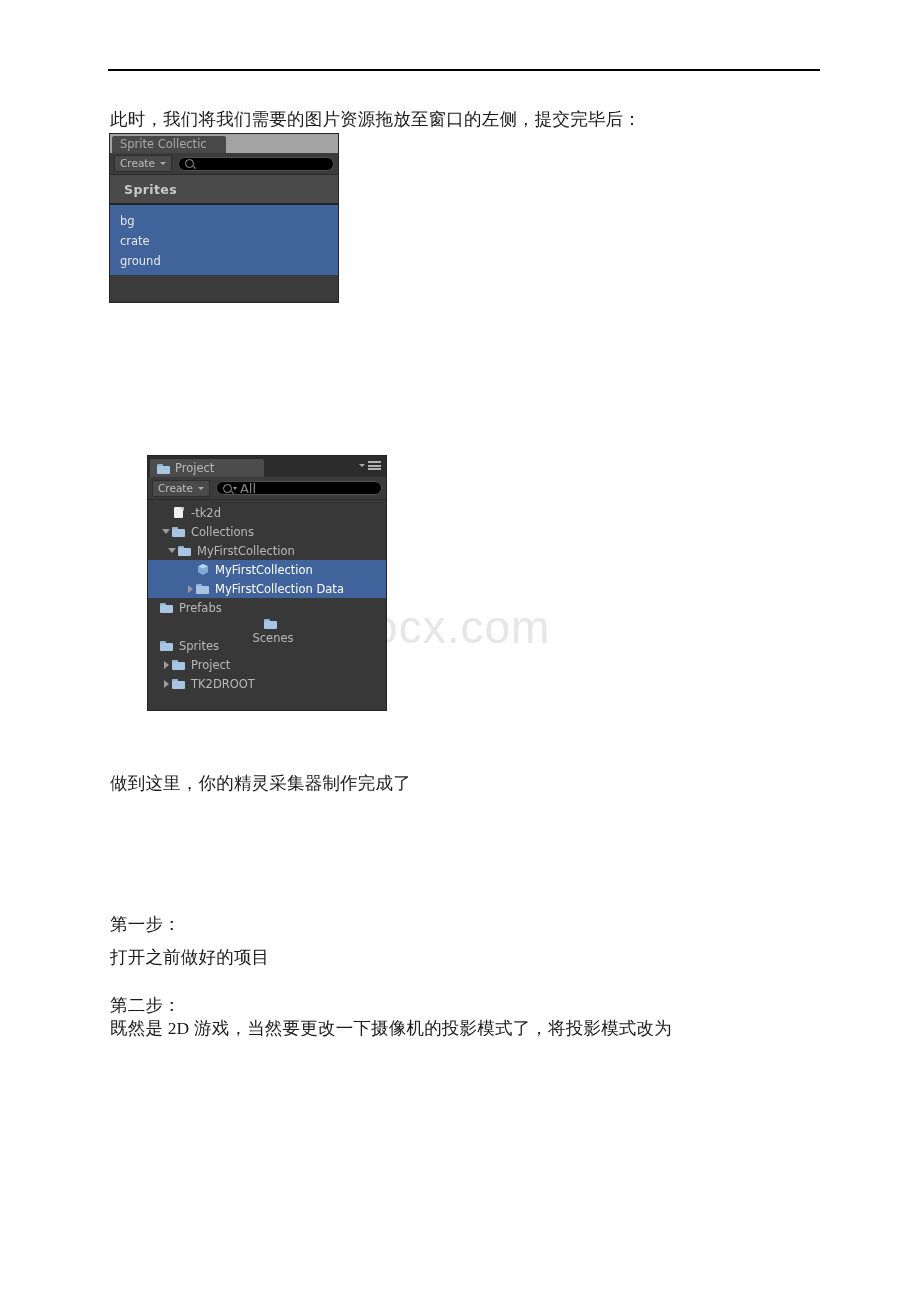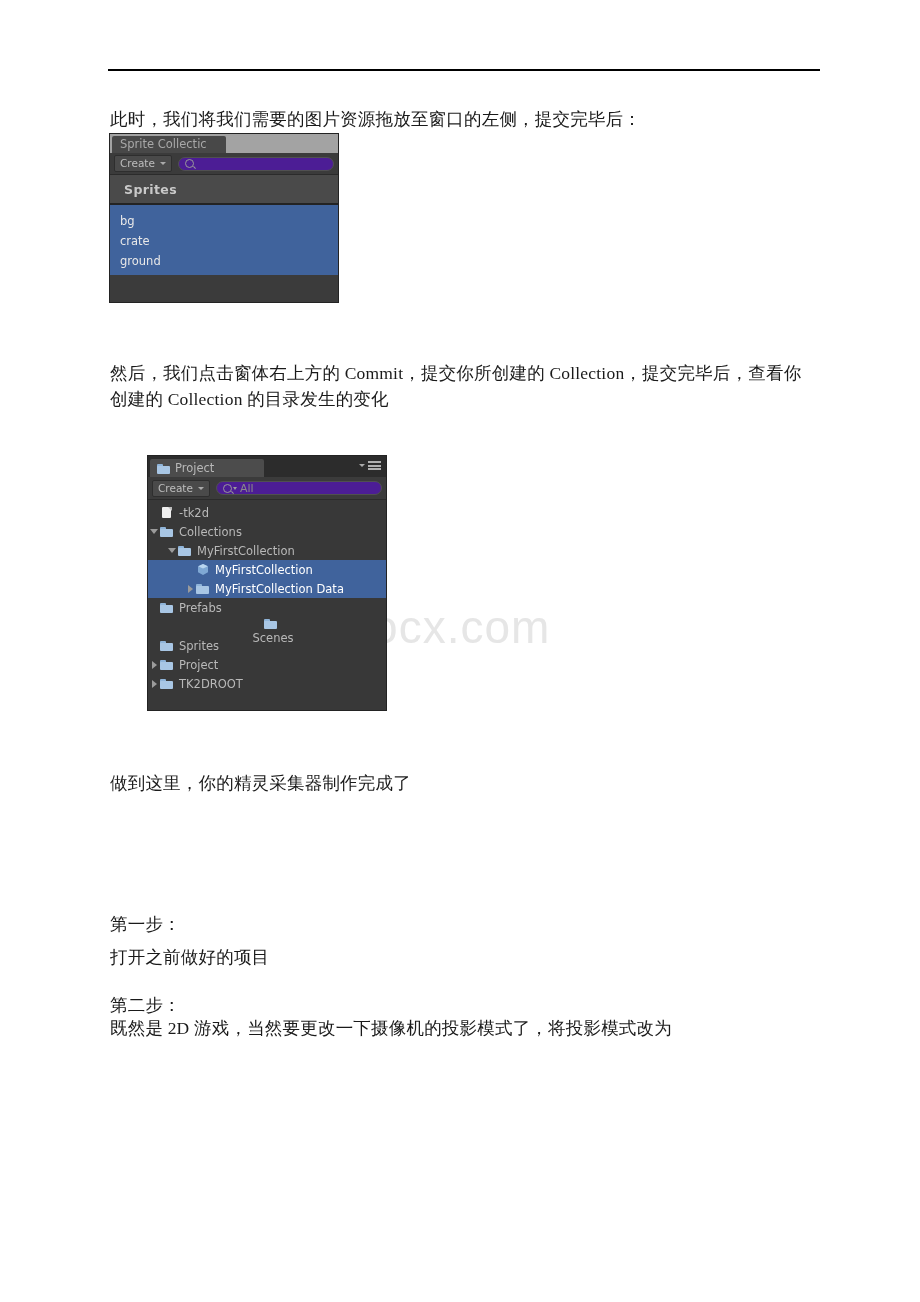--- a/index.html
+++ b/index.html
@@ -124,29 +124,29 @@
   .caret-dn {
     width: 0; height: 0;
     border-left: 3px solid transparent;
     border-right: 3px solid transparent;
     border-top: 3px solid #aaaaaa;
   }
   .searchbox {
     flex: 1;
     height: 14px;
     margin-left: 6px;
-    background: #4c1d95;
+    background: #000000;
     border: 1px solid #505050;
     border-radius: 8px;
     display: flex;
     align-items: center;
     padding: 0 6px;
     gap: 4px;
     color: #8a8a8a;
-    font-size: 11px;
+    font-size: 13px;
     box-sizing: border-box;
     overflow: hidden;
   }
   .mag {
     width: 7px; height: 7px;
     border: 1px solid #9a9a9a;
     border-radius: 50%;
     position: relative;
     flex: 0 0 auto;
   }
@@ -262,20 +262,21 @@
     z-index: 2;
   }
   .tree-row {
     height: 19px;
     display: flex;
     align-items: center;
     color: #b9b9b9;
     font-size: 11.5px;
     white-space: nowrap;
     position: relative;
+    padding-left: 12px;
   }
   .tree-row.selected {
     background: #40639c;
     color: #ffffff;
   }
   .tw {
     width: 12px;
     flex: 0 0 12px;
     display: flex;
     align-items: center;
@@ -386,21 +387,20 @@
 
     <div class="sprite-list">
       <div class="sel-block">
         <div class="sprite-row">bg</div>
         <div class="sprite-row">crate</div>
         <div class="sprite-row">ground</div>
       </div>
     </div>
   </div>
 
-  <div class="para w" style="left:110px; top:360px;">然后，我们点击窗体右上方的 Commit，提交你所创建的 Collection，提交完毕后，查看你创建的 Collection 的目录发生的变化</div>
 
   <div class="unity" id="project-window">
 
     <div class="tabstrip">
       <div class="tab">
         <span class="ic folder" style="width:12px;flex:0 0 12px;margin-right:0;"></span>
         <span>Project</span>
       </div>
       <div class="panelmenu">
         <span class="caret-dn"></span>

